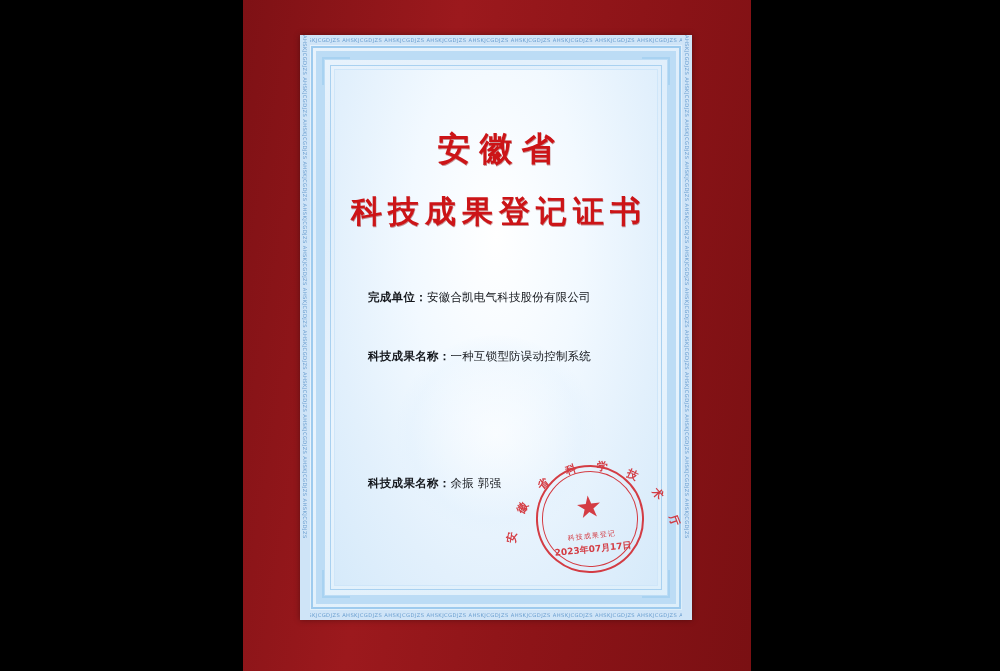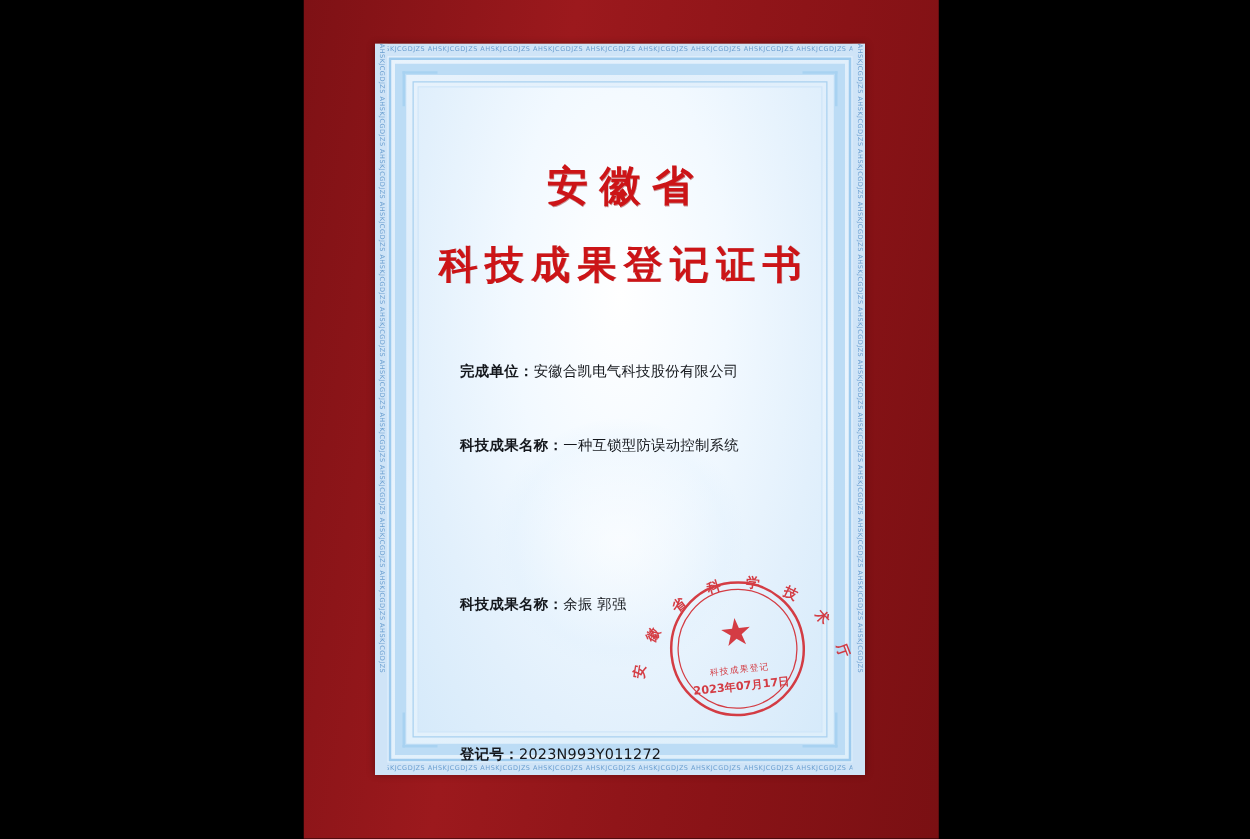--- a/index.html
+++ b/index.html
@@ -238,21 +238,20 @@
 
       <div class="title-line" id="title-1">安徽省</div>
       <div class="title-line" id="title-2">科技成果登记证书</div>
 
       <div class="field" id="f-unit"><span>完成单位：</span><span class="val">安徽合凯电气科技股份有限公司</span></div>
 
       <div class="field" id="f-name"><span>科技成果名称：</span><span class="val">一种互锁型防误动控制系统</span></div>
 
       <div class="field" id="f-people"><span>科技成果名称：</span><span class="val">余振  郭强</span></div>
 
-      <div class="field" id="f-regno"><span>登记号：</span><span class="val">2023N993Y011272</span></div>
 
     </div>
 
     <div id="seal">
       <div id="seal-ring2"></div>
       <div id="seal-arc">
           <span style="transform: rotate(-75deg) translate(-50%, -46px);">安</span>
           <span style="transform: rotate(-53.5714deg) translate(-50%, -46px);">徽</span>
           <span style="transform: rotate(-32.1429deg) translate(-50%, -46px);">省</span>
           <span style="transform: rotate(-10.7143deg) translate(-50%, -46px);">科</span>

